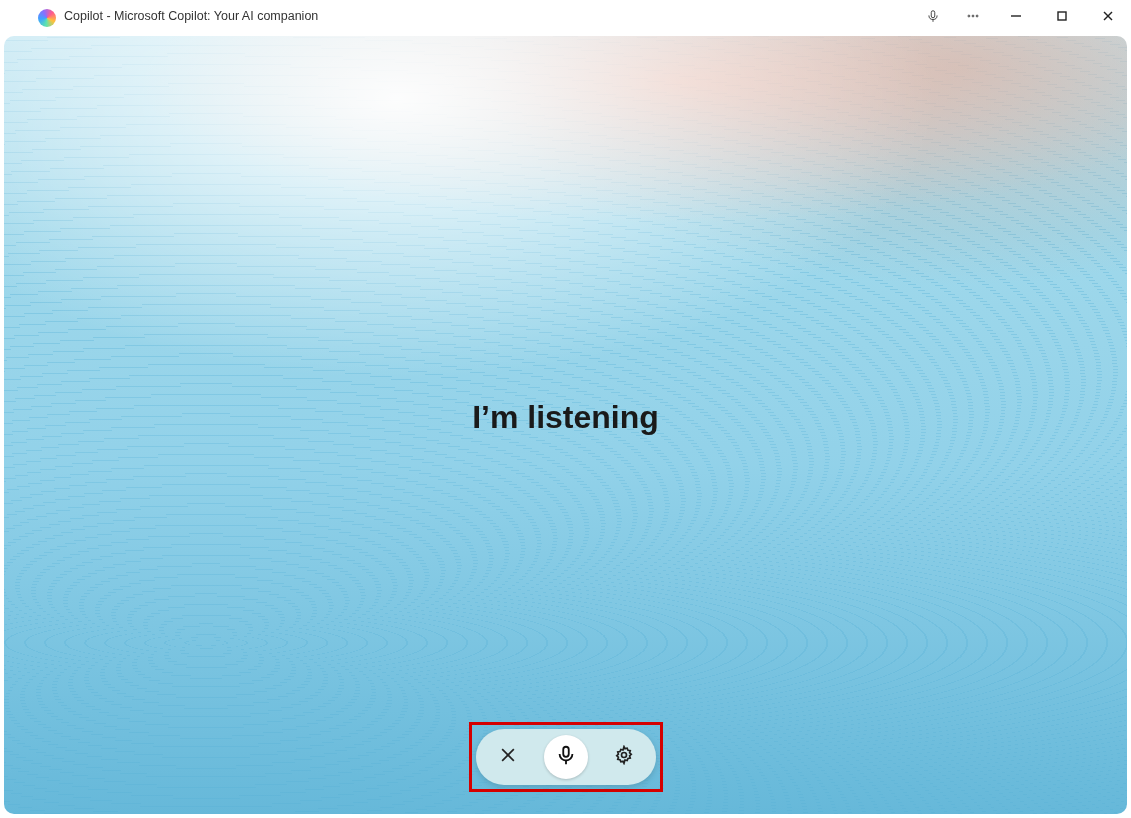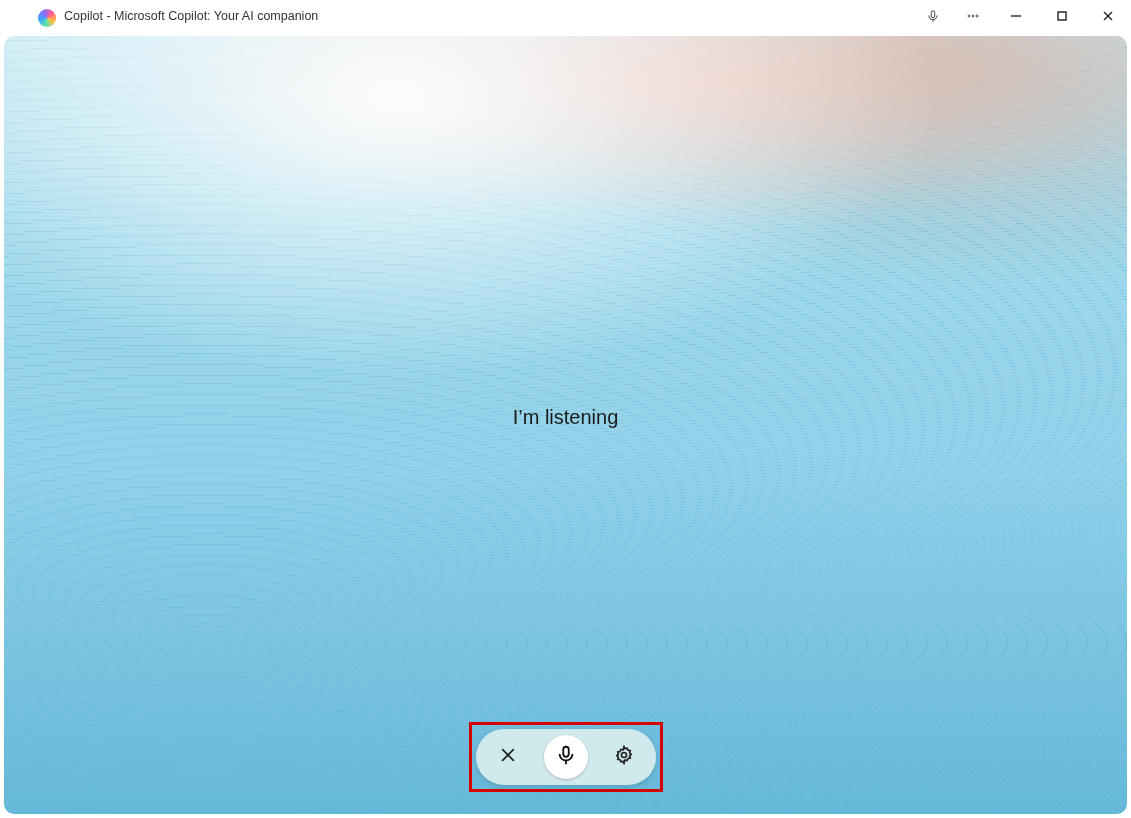--- a/index.html
+++ b/index.html
@@ -38,22 +38,22 @@
         radial-gradient(ellipse 80% 60% at 35% 8%, rgba(255,255,255,0.95) 0%, rgba(255,255,255,0) 60%),
         radial-gradient(ellipse 80% 30% at 60% 6%, rgba(255,190,170,0.65) 0%, rgba(255,190,170,0) 60%),
         radial-gradient(ellipse 60% 40% at 85% 4%, rgba(200,165,150,0.55) 0%, rgba(200,165,150,0) 70%),
         linear-gradient(to bottom, rgba(255,255,255,0.5) 0%, rgba(230,245,250,0.2) 25%, rgba(150,210,235,0.5) 55%, rgba(95,180,215,0.85) 100%),
         repeating-radial-gradient(ellipse 220px 30px at 18% 78%, #6bbedd 0 2px, #8ed1e7 2px 20px),
         repeating-radial-gradient(ellipse 320px 50px at 78% 62%, #8bcfe6 0 3px, #d5eef6 3px 34px),
         #a3d8ea;
     }
     .status {
       position:absolute; left:50%; top:49%; transform:translate(-50%,-50%);
-      font-size:20px; color:#1a1a1a;
-      font-weight:400;
+      font-size:32px; color:#1a1a1a;
+      font-weight:700;
     }
     .control-highlight {
       position:absolute;
       left:50%; transform:translateX(-50%);
       bottom:22px;
       padding:4px;
       border:3px solid #d50000;
       background:rgba(213,0,0,0);
       display:flex; justify-content:center;
     }

